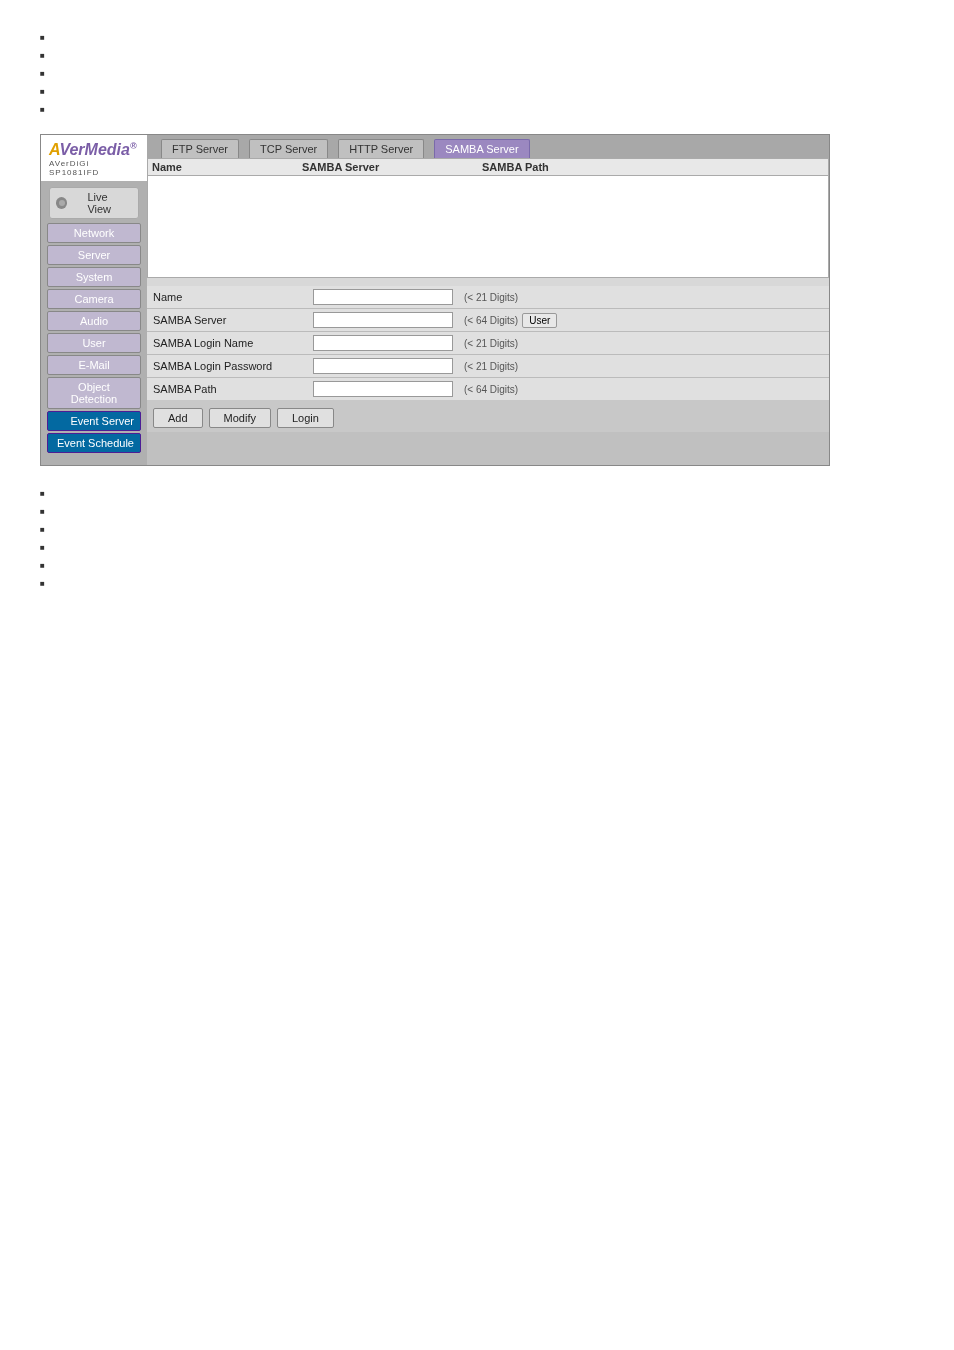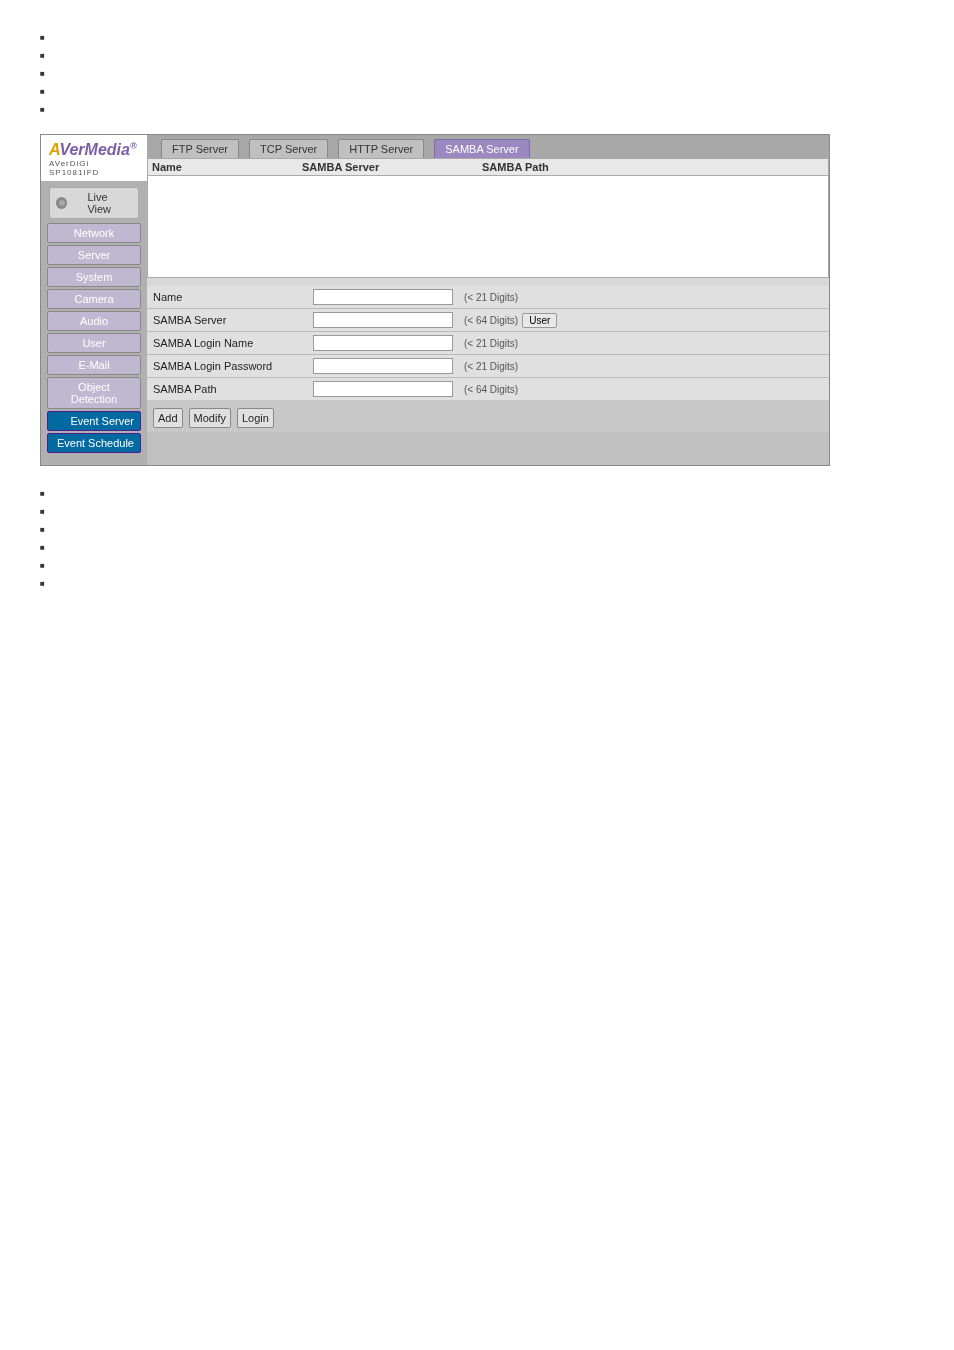--- a/index.html
+++ b/index.html
@@ -212,21 +212,21 @@
     }
 
     .button-bar {
       display: flex;
       justify-content: flex-start;
       padding: 8px 6px 4px 6px;
       gap: 6px;
       background: #c8c8c8;
     }
     .action-btn {
-      padding: 3px 4px;
+      padding: 3px 14px;
       font-size: 11px;
       background: #e0e0e0;
       border: 1px solid #888;
       cursor: pointer;
       border-radius: 2px;
       color: #222;
     }
 
     .bottom-bullets {
       margin-top: 20px;

